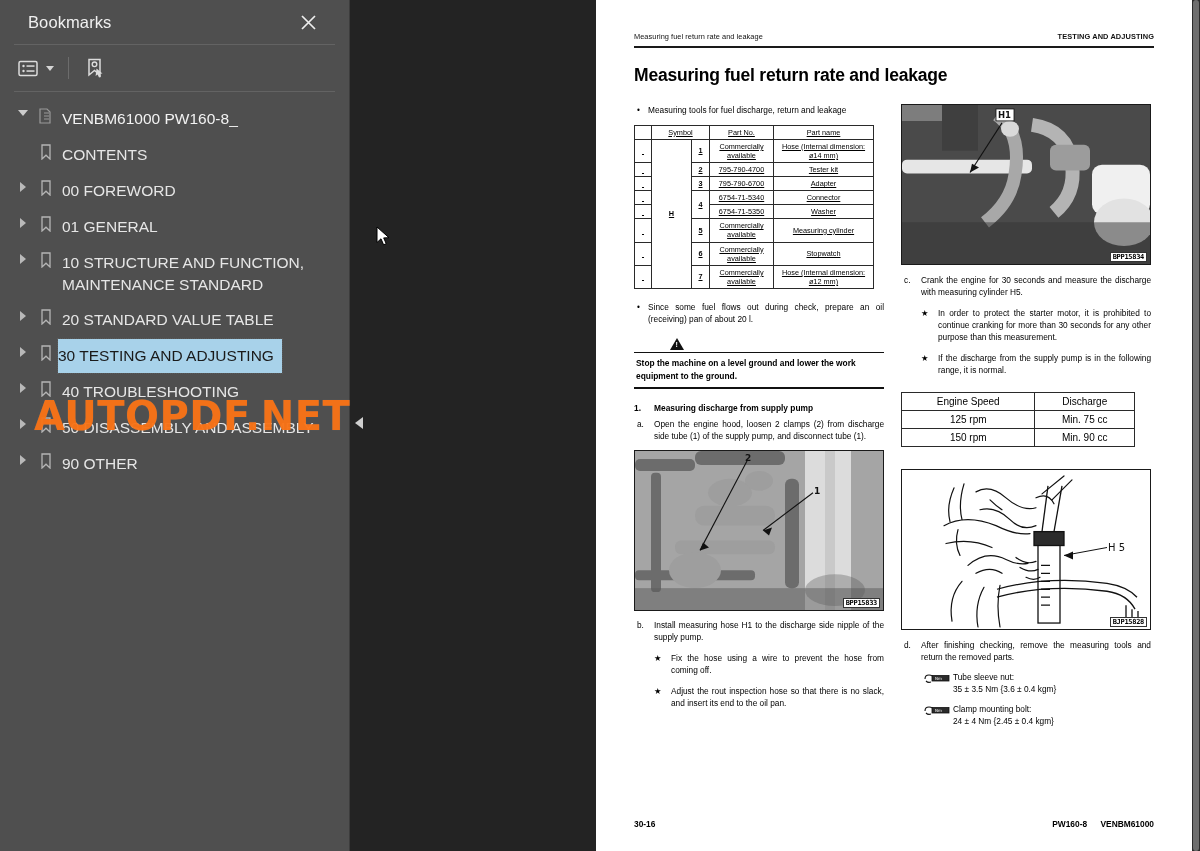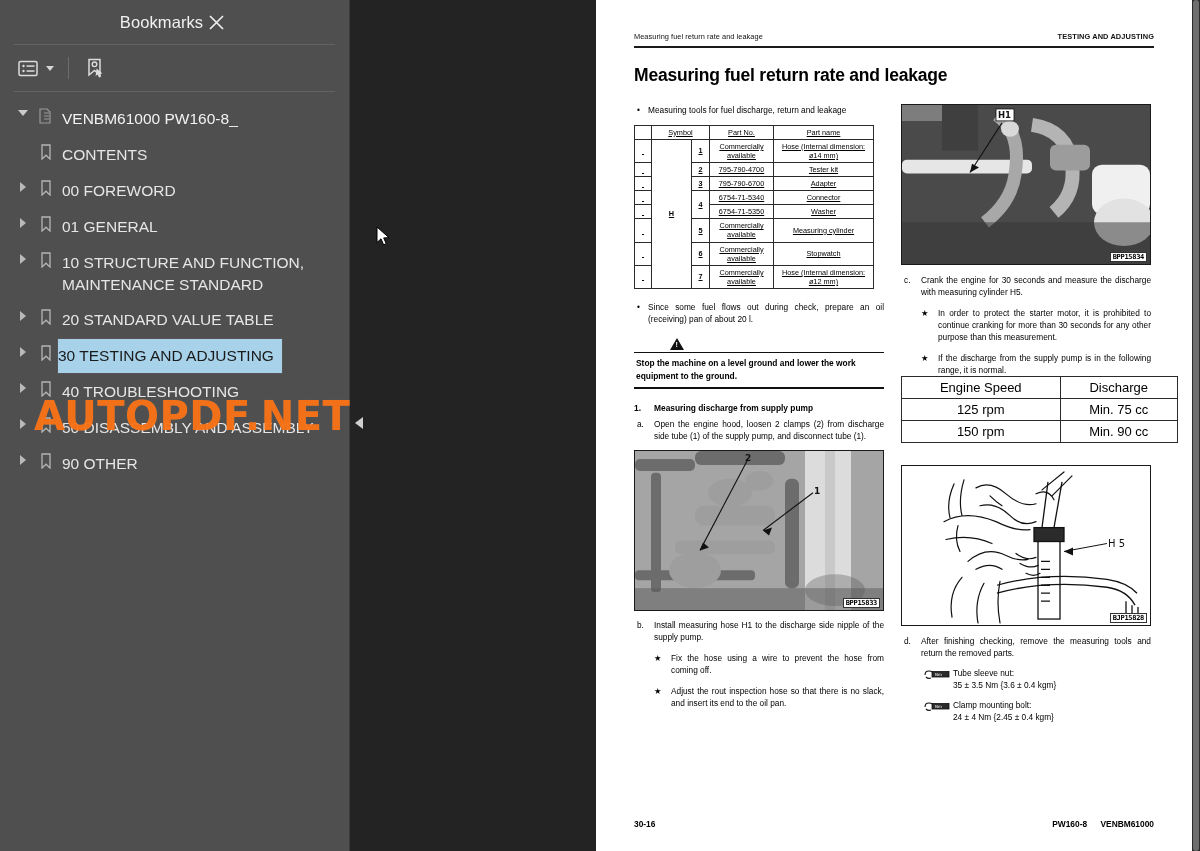--- a/index.html
+++ b/index.html
@@ -12,21 +12,21 @@
   .app { position: relative; width: 1200px; height: 851px; background: #232323; }
 
   
   .sidebar {
     position: absolute; left: 0; top: 0; width: 350px; height: 851px;
     background: #4f4f4f; color: #e8e8e8;
     border-right: 1px solid #3c3c3c;
   }
   .sidebar-header {
     position: relative; height: 44px; padding: 0 28px;
-    display: flex; align-items: center; justify-content: center;
+    display: flex; align-items: center; justify-content: space-between;
   }
   .sidebar-title { font-size: 16.5px; color: #f0f0f0; letter-spacing: .1px; }
   .close-btn {
     width: 26px; height: 26px; display: flex; align-items: center; justify-content: center;
     cursor: pointer; color: #f0f0f0;
   }
   .close-btn svg { display: block; }
   .hr { height: 1px; background: #636363; margin: 0 14px; }
 
   .sidebar-toolbar {
@@ -133,21 +133,21 @@
   .fig { border: 1px solid #1a1a1a; position: relative; overflow: hidden; background: #cfcfcf; }
   .fig.photo { height: 161px; }
   .fig.line { height: 161px; background: #fff; }
   .fig-code {
     position: absolute; right: 3px; bottom: 2px; font-family: "DejaVu Sans Mono", monospace;
     font-size: 7px; font-weight: bold; background: #fff; color: #000; padding: 0 2px; border: 1px solid #333;
     letter-spacing: -.3px;
   }
   .fig.photo .fig-code { background: #fff; }
 
-  table.tbl2 { border-collapse: collapse; width: 277px; font-size: 13px; }
+  table.tbl2 { border-collapse: collapse; width: 234px; font-size: 10px; margin-top: 16px; }
   table.tbl2 td { border: 1px solid #2a2a2a; text-align: center; padding: 3px 2px; }
 
   .tq-li { display: flex; margin-top: 9px; padding-left: 22px; font-size: 8.3px; line-height: 1.42; }
   .tq-ico { width: 30px; flex: 0 0 30px; padding-top: 1px; }
   .tq-txt { flex: 1; }
 
   .footer { position: absolute; left: 38px; right: 38px; bottom: 22px; display: flex; justify-content: space-between; font-size: 8.4px; font-weight: bold; }
   .footer .f-right span { margin-left: 11px; }
 </style>
 </head>

